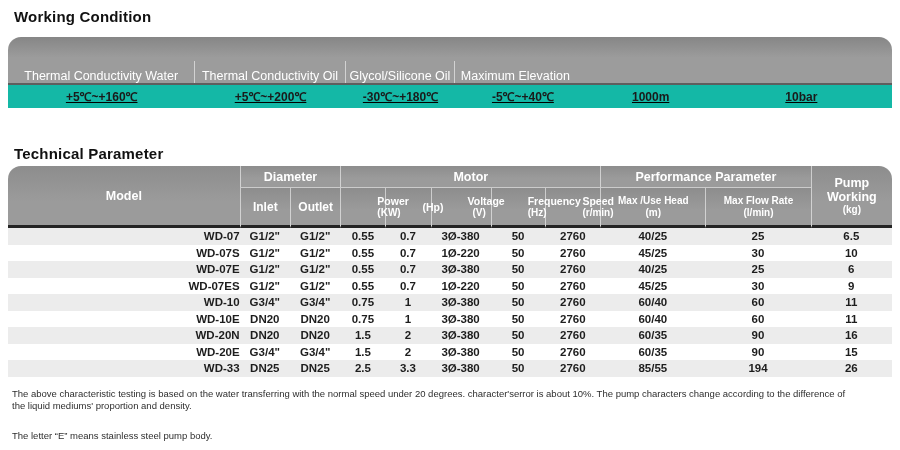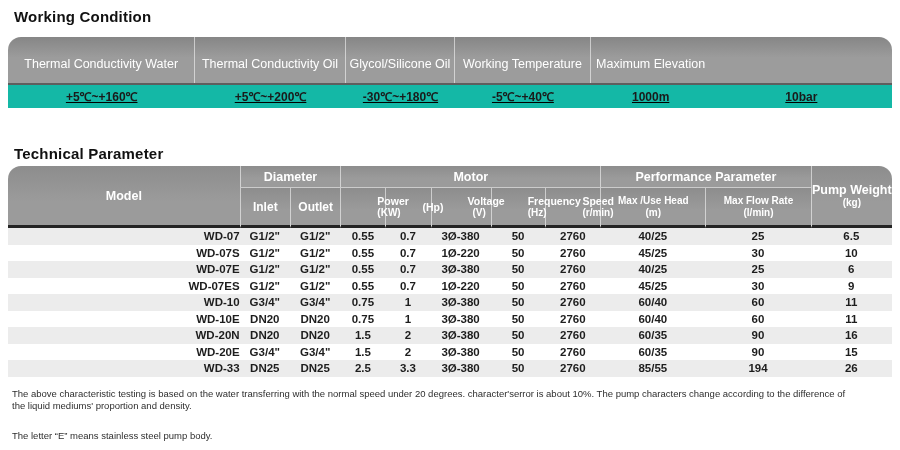--- a/index.html
+++ b/index.html
@@ -21,20 +21,21 @@
   .tech-title { padding-top: 37px; }
 
   
   .wc-table { margin: 12px 8px 0 8px; }
   .wc-header {
     display: flex;
     height: 48px;
     background: linear-gradient(180deg, #868686 0%, #9c9c9c 45%, #9c9c9c 100%);
     border-radius: 13px 13px 0 0;
     border-bottom: 2px solid #5e5e5e;
+    align-items: flex-end;
   }
   .wc-header .cell {
     display: flex; align-items: center; justify-content: center;
     color: #ffffff;
     font-size: 12.5px;
     padding-top: 8px;
     border-right: 1px solid rgba(255,255,255,0.55);
   }
   .wc-header .cell:last-child { border-right: none; }
   .wc-values {
@@ -119,21 +120,20 @@
 </head>
 <body>
 
 <h2 class="section-title">Working Condition</h2>
 
 <div class="wc-table">
   <div class="wc-header">
     <div class="cell wc-c0">Thermal Conductivity Water</div>
     <div class="cell wc-c1">Thermal Conductivity Oil</div>
     <div class="cell wc-c2">Glycol/Silicone Oil</div>
-    <div class="cell wc-c3">Working Temperature</div>
     <div class="cell wc-c4">Maximum Elevation</div>
   </div>
   <div class="wc-values">
     <div class="cell wc-c0">+5℃~+160℃</div>
     <div class="cell wc-c1">+5℃~+200℃</div>
     <div class="cell wc-c2">-30℃~+180℃</div>
     <div class="cell wc-c3">-5℃~+40℃</div>
     <div class="cell wc-c4">1000m</div>
     <div class="cell wc-c5">10bar</div>
   </div>
@@ -155,21 +155,21 @@
     <col style="width:11.9%">
     <col style="width:9.2%">
   </colgroup>
   <thead>
     <tr class="group-row">
       <th rowspan="2" class="model-th rowspan2">Model</th>
       <th colspan="2" class="bl bb">Diameter</th>
       <th colspan="5" class="bl bb">Motor</th>
       <th colspan="2" class="bl bb">Performance Parameter</th>
       <th rowspan="2" class="weight-th bl rowspan2">
-        <span class="l1">Pump Weight</span>
+        <span class="l1">Pump Working</span>
         <span class="l2">(kg)</span>
       </th>
     </tr>
     <tr class="sub-row">
       <th class="bl">Inlet</th>
       <th class="bl">Outlet</th>
       <th class="bl small">
         <span class="l1">Power</span>
         <span class="l2">(KW)</span>
       </th>

